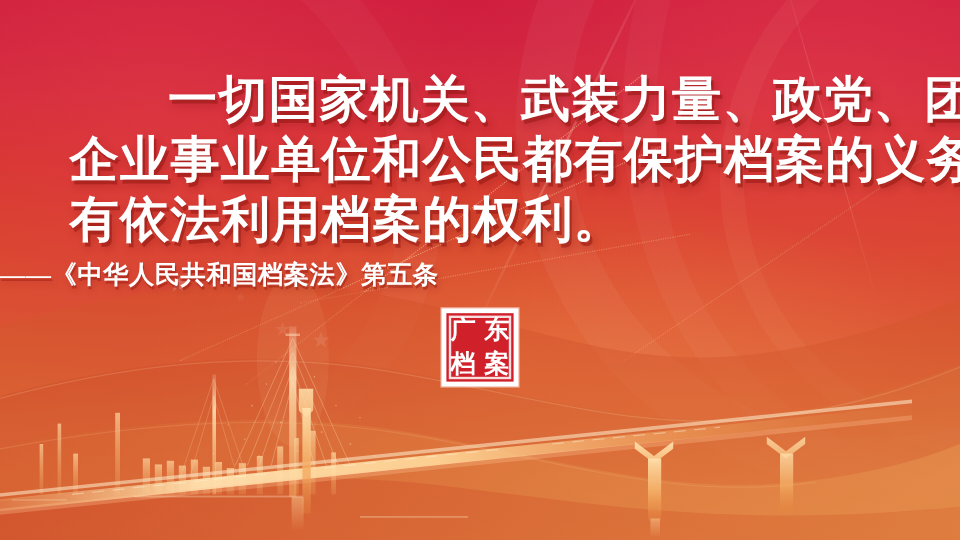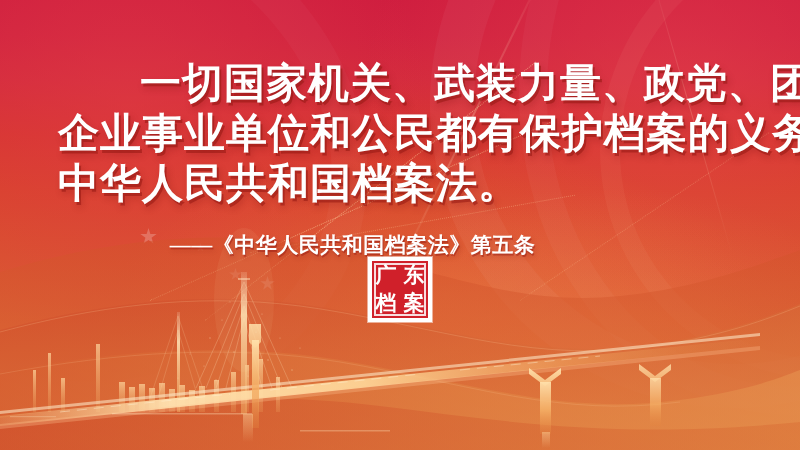--- a/index.html
+++ b/index.html
@@ -86,23 +86,23 @@
     padding-left:58px;
   }
   .line.indent{padding-left:140px;}
   .attrib{
     color:#ffffff;
     font-family:"Liberation Serif","DejaVu Serif",serif;
     font-weight:700;
     font-size:21px;
     line-height:30px;
     letter-spacing:.5px;
-    text-align:center;
+    text-align:left;
     padding-right:95px;
-    margin-top:22px;
+    margin-top:6px;
     text-shadow:1px 2px 0 rgba(150,24,18,.45), 2px 3px 5px rgba(120,18,14,.25);
   }
 
   
   .seal{
     position:absolute;left:368px;top:257px;width:64px;height:65px;
     background:#ffffff;z-index:45;
     box-shadow:0 0 0 1px rgba(255,255,255,.5);
   }
   .seal-inner{
@@ -291,21 +291,21 @@
       <circle cx="300" cy="128" r="0.6"></circle>
         <circle cx="190" cy="134" r="0.5"></circle>
       <circle cx="312" cy="160" r="0.6"></circle>
         <circle cx="178" cy="158" r="0.5"></circle>
     </g>
   </svg>
 
   <div class="textblock">
     <div class="line indent">一切国家机关、武装力量、政党、团体、</div>
     <div class="line">企业事业单位和公民都有保护档案的义务，享</div>
-    <div class="line">中华人民共和国档案法。</div>
+    <div class="line">有依法利用档案的权利。</div>
     <div class="attrib">——《中华人民共和国档案法》第五条</div>
   </div>
 
   <div class="seal">
     <div class="seal-inner">
       <span class="seal-ch">广</span>
       <span class="seal-ch">东</span>
       <span class="seal-ch">档</span>
       <span class="seal-ch">案</span>
     </div>

